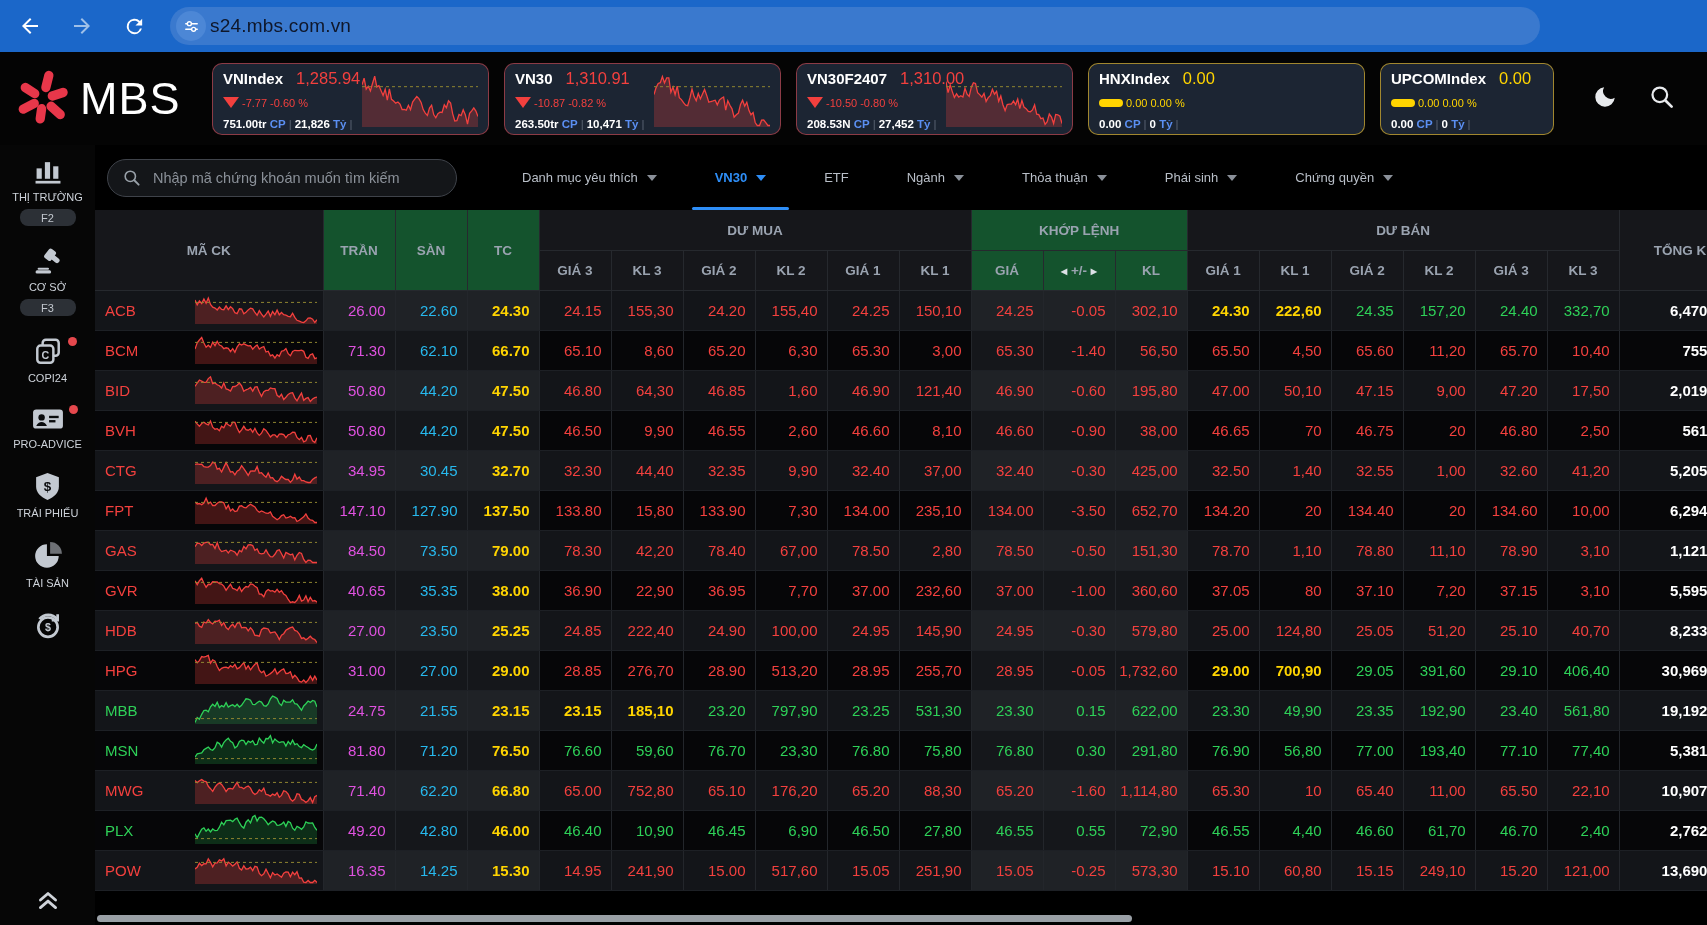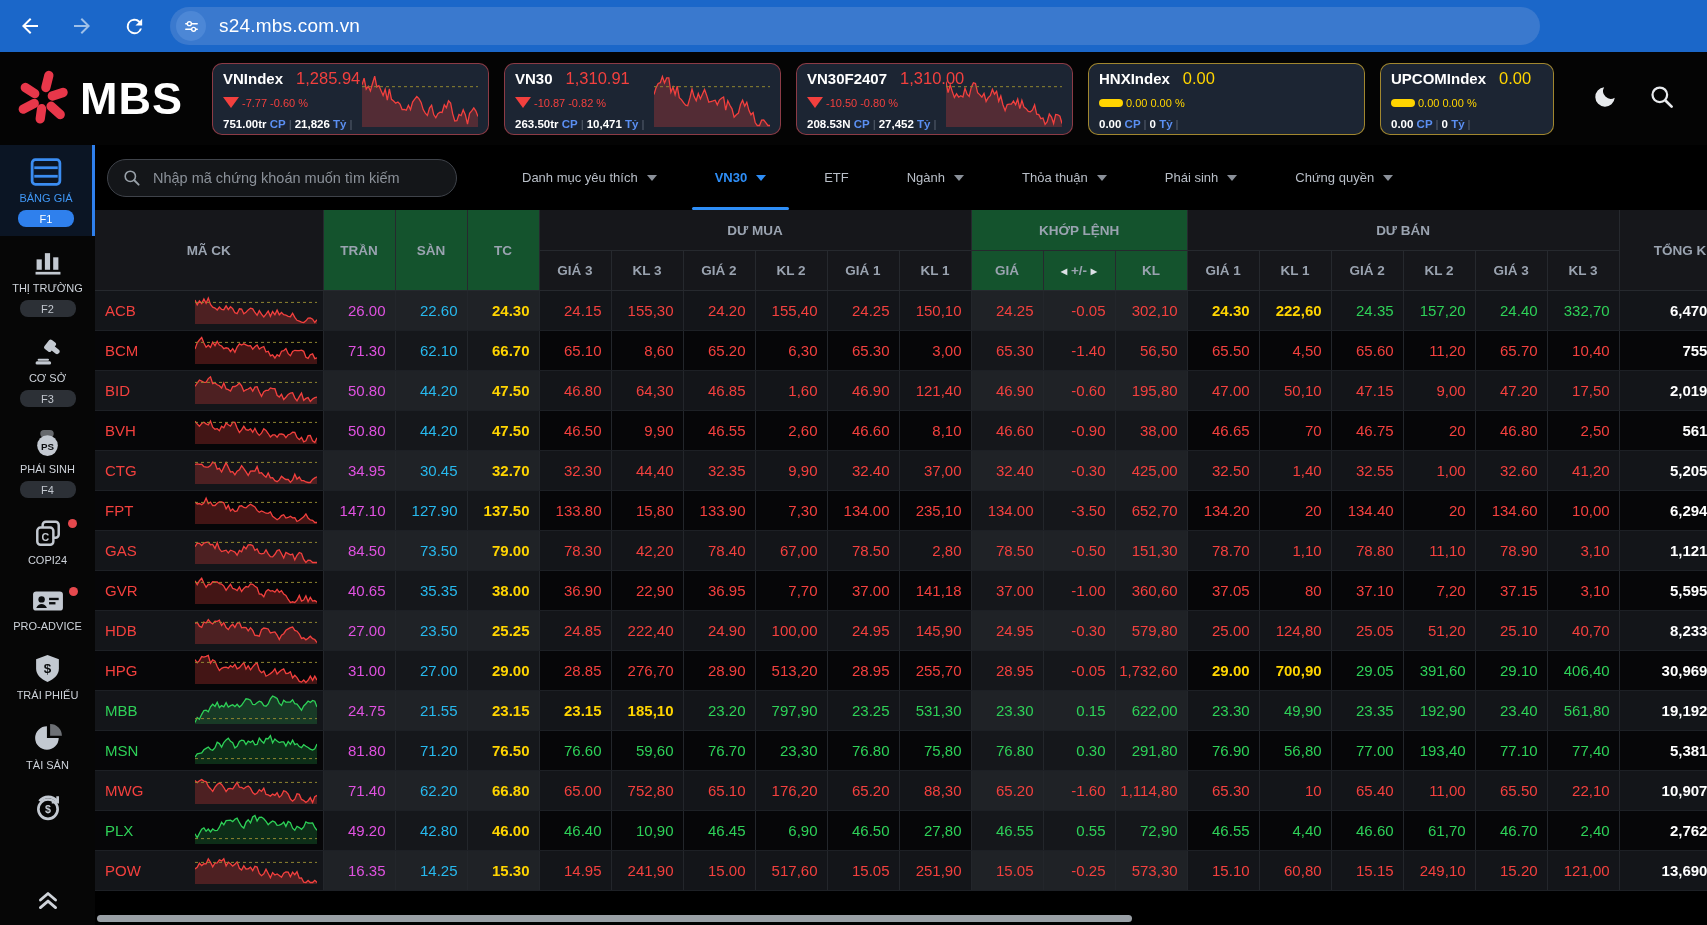--- a/index.html
+++ b/index.html
@@ -2,25 +2,25 @@
 <html style="--red: #f3403e; --green: #2ed158; --yellow: #ffd400; --magenta: #e052e0; --cyan: #27b9ee; --accent: #2f80ed; --chrome: #1b67c9; --link: #5b8ff2;"><head>
 <meta charset="utf-8">
 <style>
   html,body{margin:0;padding:0;width:1707px;height:925px;overflow:hidden;background:#000;
     font-family:"Liberation Sans",sans-serif;-webkit-font-smoothing:antialiased}
   
   .chrome{height:52px;background:var(--chrome);display:flex;align-items:center;padding:0 10px;box-sizing:border-box}
   .nav-btn{width:40px;height:40px;border-radius:50%;display:flex;align-items:center;justify-content:center;cursor:pointer}
   .url-pill{height:38px;width:1370px;margin-left:16px;background:#3a79ce;border-radius:19px;display:flex;align-items:center;padding:0 6px;box-sizing:border-box}
   .badge-circle{width:30px;height:30px;border-radius:50%;background:#4c87d6;display:flex;align-items:center;justify-content:center}
-  .url-text{color:#ffffff;font-size:19px;margin-left:13px;letter-spacing:.2px}
+  .url-text{color:#0f172a;font-size:19px;margin-left:4px;letter-spacing:.2px}
   
   .appheader{height:93px;background:#040404;display:flex;align-items:center}
   .logo{display:flex;align-items:center;width:212px;padding-left:10px;box-sizing:border-box}
-  .logo-text{color:#fff;font-size:45px;font-weight:bold;letter-spacing:1px;margin-left:4px}
+  .logo-text{color:#fff;font-size:45px;font-weight:normal;letter-spacing:1px;margin-left:4px}
   .cards{display:flex;gap:15px}
   .card{width:277px;height:72px;border-radius:10px;background:#1c2533;border:1px solid transparent;
     box-sizing:border-box;padding:5px 10px 4px;display:flex;justify-content:space-between;cursor:pointer}
   .card.red{border-color:rgba(234,78,86,.55)}
   .card.yellow{border-color:rgba(185,153,47,.85)}
   .card.compact{width:174px}
   .card-info{display:flex;flex-direction:column;justify-content:space-between;min-width:0}
   .ci-top{display:flex;align-items:baseline;gap:13px;white-space:nowrap}
   .ci-name{color:#fff;font-weight:bold;font-size:15px}
   .ci-val{font-size:16.5px}
@@ -224,29 +224,20 @@
       <svg width="27" height="27" viewBox="0 0 24 24">
           <circle cx="10.5" cy="10.5" r="6.5" fill="none" stroke="#e8eaed" stroke-width="2"></circle>
           <line x1="15.5" y1="15.5" x2="21" y2="21" stroke="#e8eaed" stroke-width="2.4" stroke-linecap="round"></line>
         </svg>
     </div>
   </div>
 </div>
 
 <div class="layout">
   <div class="sidebar" id="sidebar">
-      <div class="side-item active">
-        <span class="icon-wrap"><svg width="32" height="28" viewBox="0 0 30 26">
-            <rect x="2" y="1.5" width="26" height="23" rx="3" fill="none" stroke="#3b8df2" stroke-width="2.6"></rect>
-            <line x1="4" y1="9" x2="26" y2="9" stroke="#3b8df2" stroke-width="2.6"></line>
-            <line x1="4" y1="17" x2="26" y2="17" stroke="#3b8df2" stroke-width="2.6"></line>
-          </svg></span>
-        <span class="side-label">BẢNG GIÁ</span>
-        <span class="side-badge hot">F1</span>
-      </div>
       <div class="side-item">
         <span class="icon-wrap"><svg width="30" height="27" viewBox="0 0 28 26">
             <rect x="3" y="10" width="5" height="10" fill="#c3c9d1"></rect>
             <rect x="11" y="4" width="5" height="16" fill="#c3c9d1"></rect>
             <rect x="19" y="8" width="5" height="12" fill="#c3c9d1"></rect>
             <rect x="2" y="22" width="24" height="2.6" fill="#c3c9d1"></rect>
           </svg></span>
         <span class="side-label">THỊ TRƯỜNG</span>
         <span class="side-badge">F2</span>
       </div>
@@ -254,29 +245,20 @@
         <span class="icon-wrap"><svg width="30" height="27" viewBox="0 0 28 26">
             <g fill="#c3c9d1">
               <rect x="12" y="1" width="8" height="11" rx="2" transform="rotate(38 16 6.5)"></rect>
               <rect x="13" y="7" width="13" height="5" rx="2.5" transform="rotate(38 19.5 9.5)"></rect>
               <rect x="2" y="21.5" width="15" height="3" rx="1.5"></rect>
               <rect x="4" y="19" width="11" height="2" rx="1"></rect>
             </g>
           </svg></span>
         <span class="side-label">CƠ SỞ</span>
         <span class="side-badge">F3</span>
-      </div>
-      <div class="side-item">
-        <span class="icon-wrap"><svg width="31" height="28" viewBox="0 0 30 27">
-            <rect x="8" y="1" width="13" height="7" rx="3.5" fill="#c3c9d1" opacity=".5"></rect>
-            <circle cx="15" cy="16" r="10" fill="#c3c9d1"></circle>
-            <text x="15" y="20" font-size="9.5" font-weight="bold" text-anchor="middle" fill="#0b0d10" font-family="Liberation Sans,sans-serif">PS</text>
-          </svg></span>
-        <span class="side-label">PHÁI SINH</span>
-        <span class="side-badge">F4</span>
       </div>
       <div class="side-item">
         <span class="icon-wrap"><svg width="30" height="28" viewBox="0 0 28 26">
             <rect x="9" y="1.5" width="15" height="15" rx="3" fill="none" stroke="#c3c9d1" stroke-width="2.3"></rect>
             <rect x="4" y="7" width="15" height="16" rx="3" fill="#060606" stroke="#c3c9d1" stroke-width="2.3"></rect>
             <text x="11.5" y="19.5" font-size="10" font-weight="bold" text-anchor="middle" fill="#c3c9d1" font-family="Liberation Sans,sans-serif">C</text>
           </svg><span class="side-dot"></span></span>
         <span class="side-label">COPI24</span>
       </div>
       <div class="side-item">
@@ -608,21 +590,21 @@
                 <line x1="0" x2="122" y1="8.4" y2="8.4" stroke="#8f8531" stroke-width="1" stroke-dasharray="3 3"></line>
               </svg></td>
             <td class="m band">40.65</td>
             <td class="cy band">35.35</td>
             <td class="y band">38.00</td>
             <td class="r">36.90</td>
             <td class="r">22,90</td>
             <td class="r">36.95</td>
             <td class="r">7,70</td>
             <td class="r">37.00</td>
-            <td class="r">141,18</td>
+            <td class="r">232,60</td>
             <td class="r band">37.00</td>
             <td class="r band">-1.00</td>
             <td class="r band">360,60</td>
             <td class="r">37.05</td>
             <td class="r">80</td>
             <td class="r">37.10</td>
             <td class="r">7,20</td>
             <td class="r">37.15</td>
             <td class="r">3,10</td>
             <td class="total">5,595,000</td>

